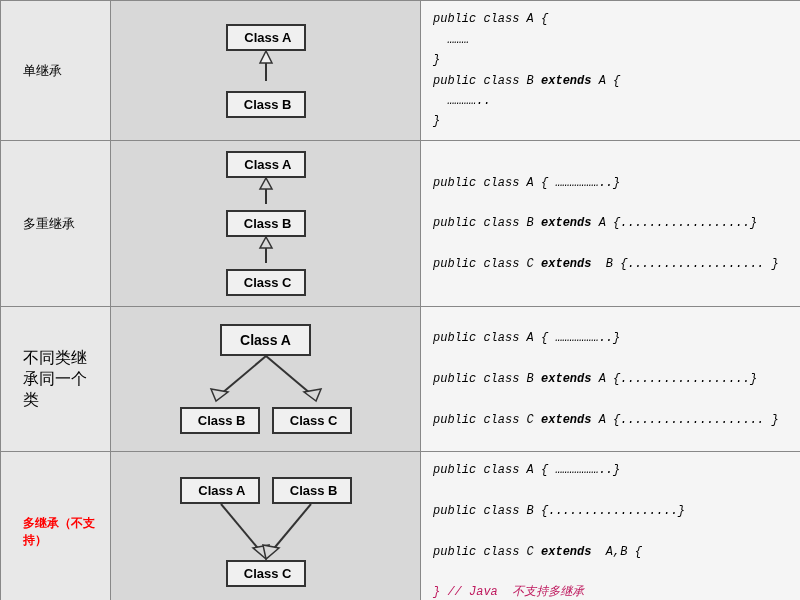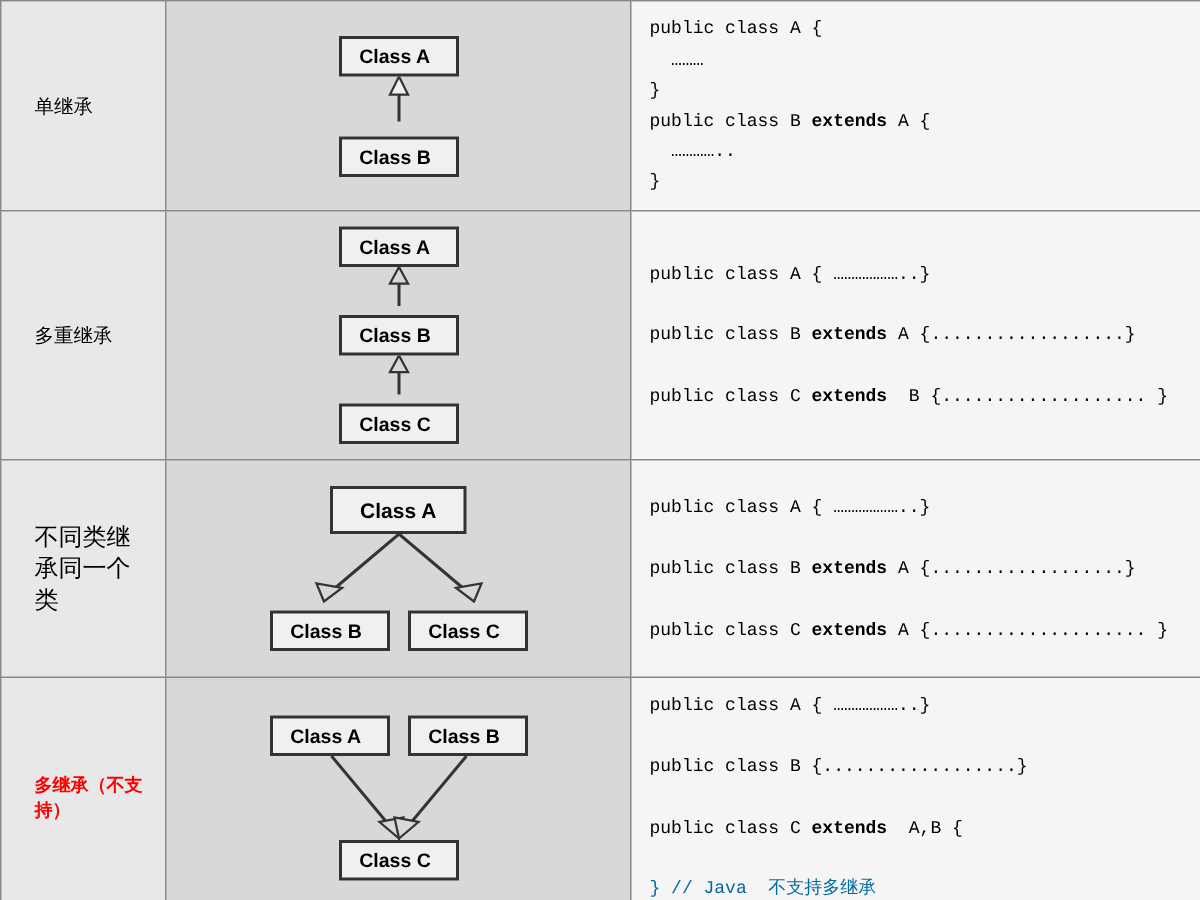--- a/index.html
+++ b/index.html
@@ -36,30 +36,31 @@
       padding: 10px 5px;
     }
     .col-code {
       width: 380px;
       background: #f5f5f5;
       font-family: 'Courier New', monospace;
       font-size: 12px;
       padding: 8px 12px;
       vertical-align: middle;
       line-height: 1.7;
+      font-style: italic;
     }
     .class-box {
       display: inline-block;
       border: 2px solid #333;
       background: #f0f0f0;
       padding: 4px 12px;
       font-weight: bold;
       font-size: 13px;
       min-width: 80px;
-      text-align: left;
+      text-align: right;
     }
 
     
     .single-inherit-diagram {
       display: flex;
       flex-direction: column;
       align-items: center;
     }
 
     
@@ -169,17 +170,17 @@
           <line x1="145" y1="0" x2="105" y2="48" stroke="#333" stroke-width="2"></line>
           <polygon points="100,55 97,41 113,44" fill="#d8d8d8" stroke="#333" stroke-width="1.5"></polygon>
         </svg>
         <div class="class-box" style="margin-top:-4px;">Class C</div>
       </div>
     </td>
     <td class="col-code">
       public class A { ………………..}<br><br>
       public class B {..................}<br><br>
       public class C <strong>extends</strong>&nbsp; A,B {<br><br>
-      <span style="color:#0369a1;">} // Java &nbsp;不支持多继承</span>
+      <span style="color:#be185d;">} // Java &nbsp;不支持多继承</span>
     </td>
   </tr>
 </tbody>
   </table>
 
 </body></html>

